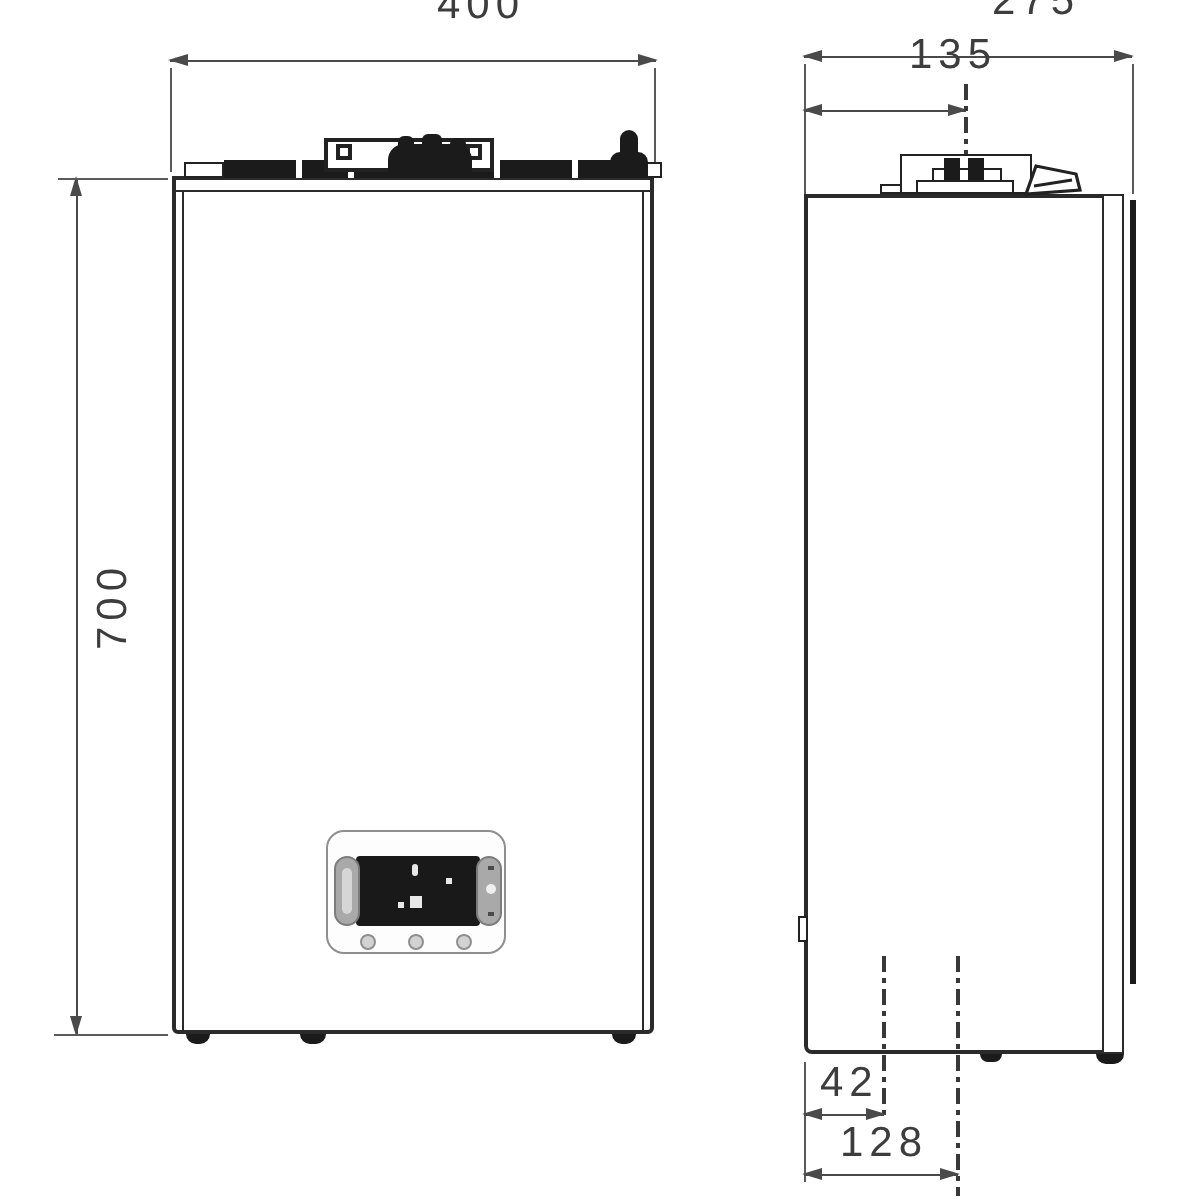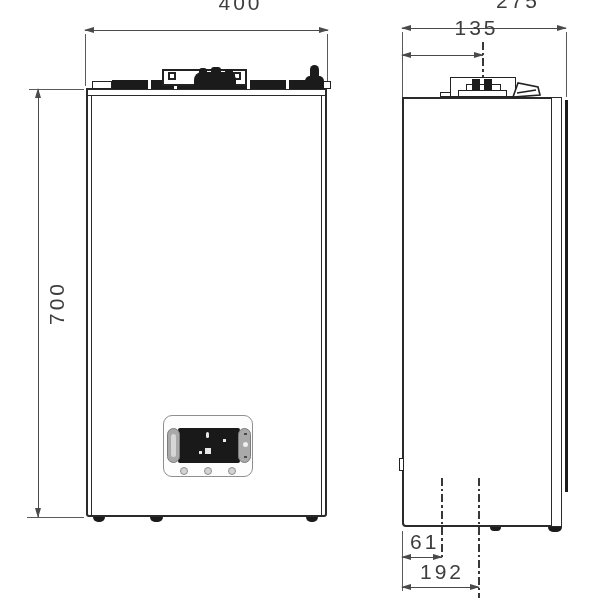--- a/index.html
+++ b/index.html
@@ -143,22 +143,22 @@
     <div class="dark" style="left:490px;top:527px;width:11px;height:4px;border-radius:0 0 4px 4px;"></div>
     <div class="dark" style="left:548px;top:527px;width:14px;height:5px;border-radius:0 0 5px 5px;"></div>
 
     <div class="cline" style="left:441px;top:478px;height:82px;"></div>
     <div class="cline" style="left:478px;top:478px;height:120px;"></div>
 
     <div class="ext v" style="left:402px;top:531px;height:60px;"></div>
     <div class="dimline-h" style="left:402px;top:557px;width:40px;">
       <i class="ah al"></i>
       <i class="ah ar"></i>
-      <span class="dimtext" style="left:8px;bottom:4px;">61</span>
+      <span class="dimtext" style="left:8px;bottom:4px;">42</span>
     </div>
     <div class="dimline-h" style="left:402px;top:587px;width:77px;">
       <i class="ah al"></i>
       <i class="ah ar"></i>
-      <span class="dimtext" style="left:18px;bottom:4px;">192</span>
+      <span class="dimtext" style="left:18px;bottom:4px;">128</span>
     </div>
   </div>
 
 </div>
 
 </body></html>

